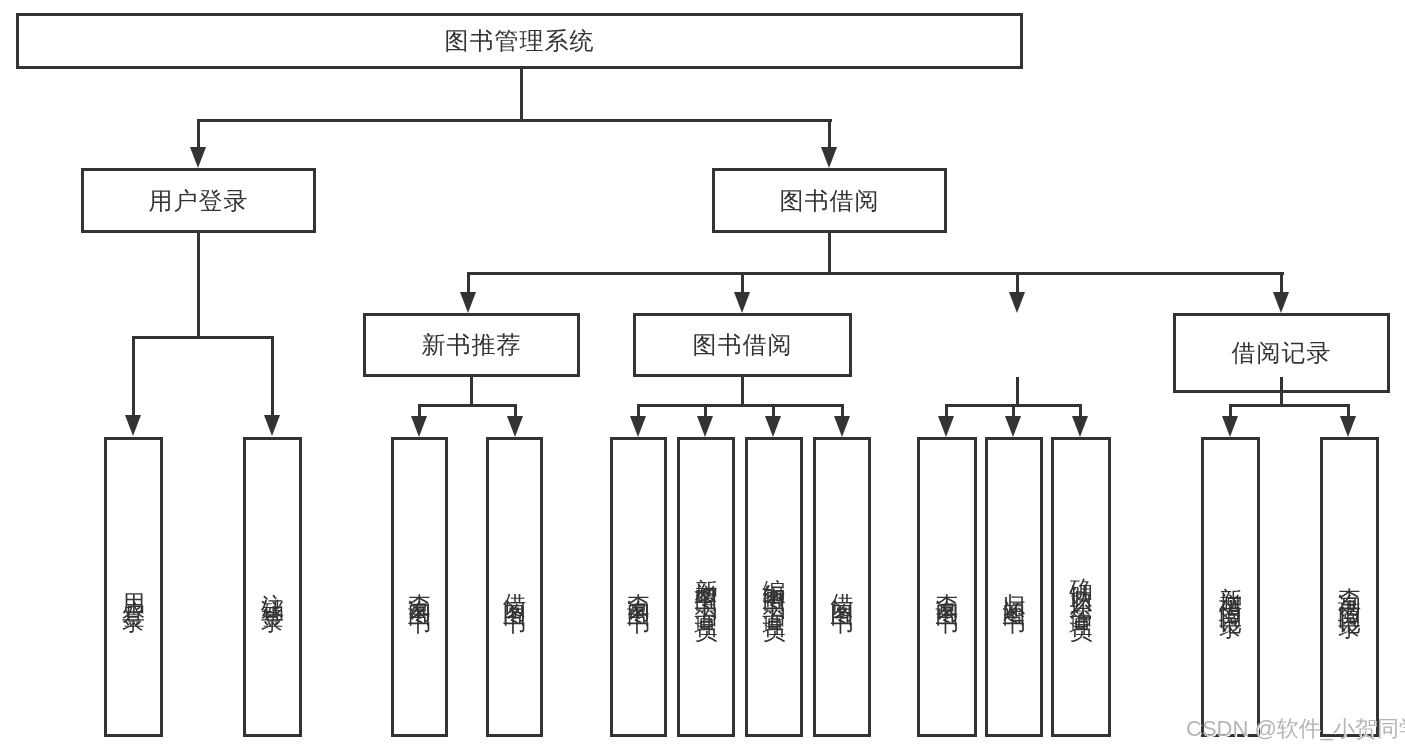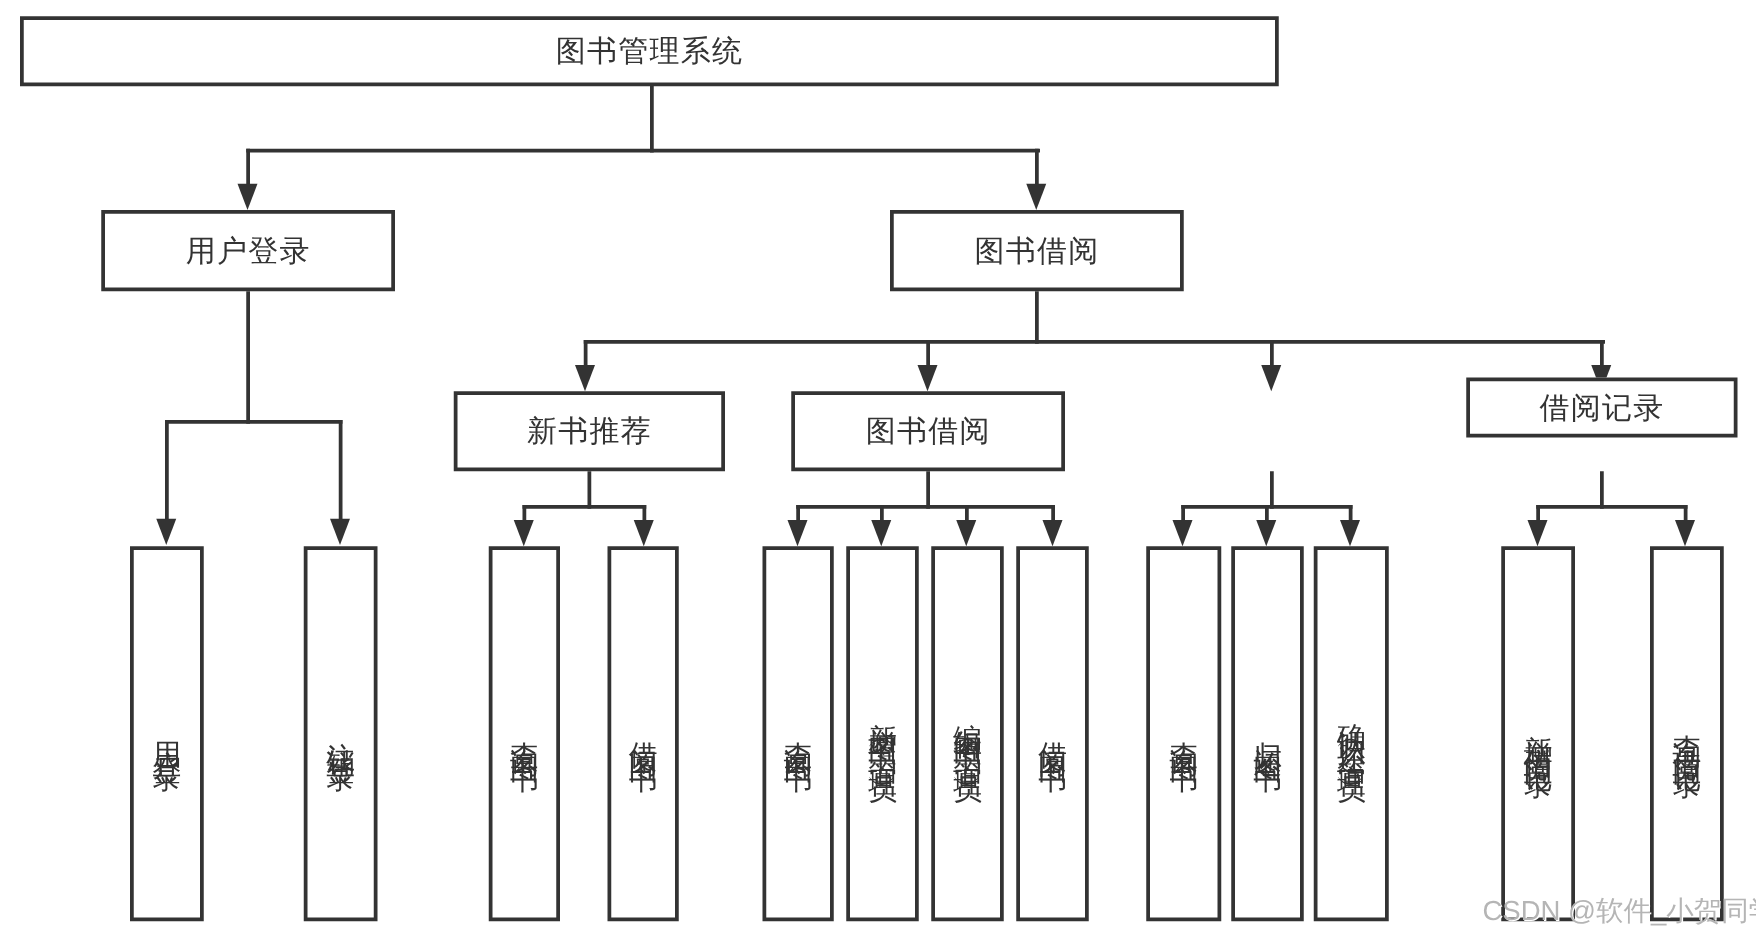--- a/index.html
+++ b/index.html
@@ -85,21 +85,21 @@
   <div class="arr" style="left:460px;top:292px"></div>
   <div class="ln" style="left:741px;top:272px;width:3px;height:22px"></div>
   <div class="arr" style="left:734px;top:292px"></div>
   <div class="ln" style="left:1016px;top:272px;width:3px;height:22px"></div>
   <div class="arr" style="left:1009px;top:292px"></div>
   <div class="ln" style="left:1280px;top:272px;width:3px;height:22px"></div>
   <div class="arr" style="left:1273px;top:292px"></div>
 
   <div class="hbox" style="left:633px;top:313px;width:219px;height:64px">图书借阅</div>
   <div class="hbox" style="left:363px;top:313px;width:217px;height:64px">新书推荐</div>
-  <div class="hbox" style="left:1173px;top:302px;width:217px;height:48px">借阅记录</div>
+  <div class="hbox" style="left:1173px;top:313px;width:217px;height:80px">借阅记录</div>
 
   <div class="ln" style="left:470px;top:377px;width:3px;height:30px"></div>
   <div class="ln" style="left:418px;top:404px;width:99px;height:3px"></div>
   <div class="ln" style="left:418px;top:404px;width:3px;height:14px"></div>
   <div class="arr" style="left:411px;top:416px"></div>
   <div class="ln" style="left:514px;top:404px;width:3px;height:14px"></div>
   <div class="arr" style="left:507px;top:416px"></div>
 
   <div class="ln" style="left:741px;top:377px;width:3px;height:30px"></div>
   <div class="ln" style="left:637px;top:404px;width:207px;height:3px"></div>

